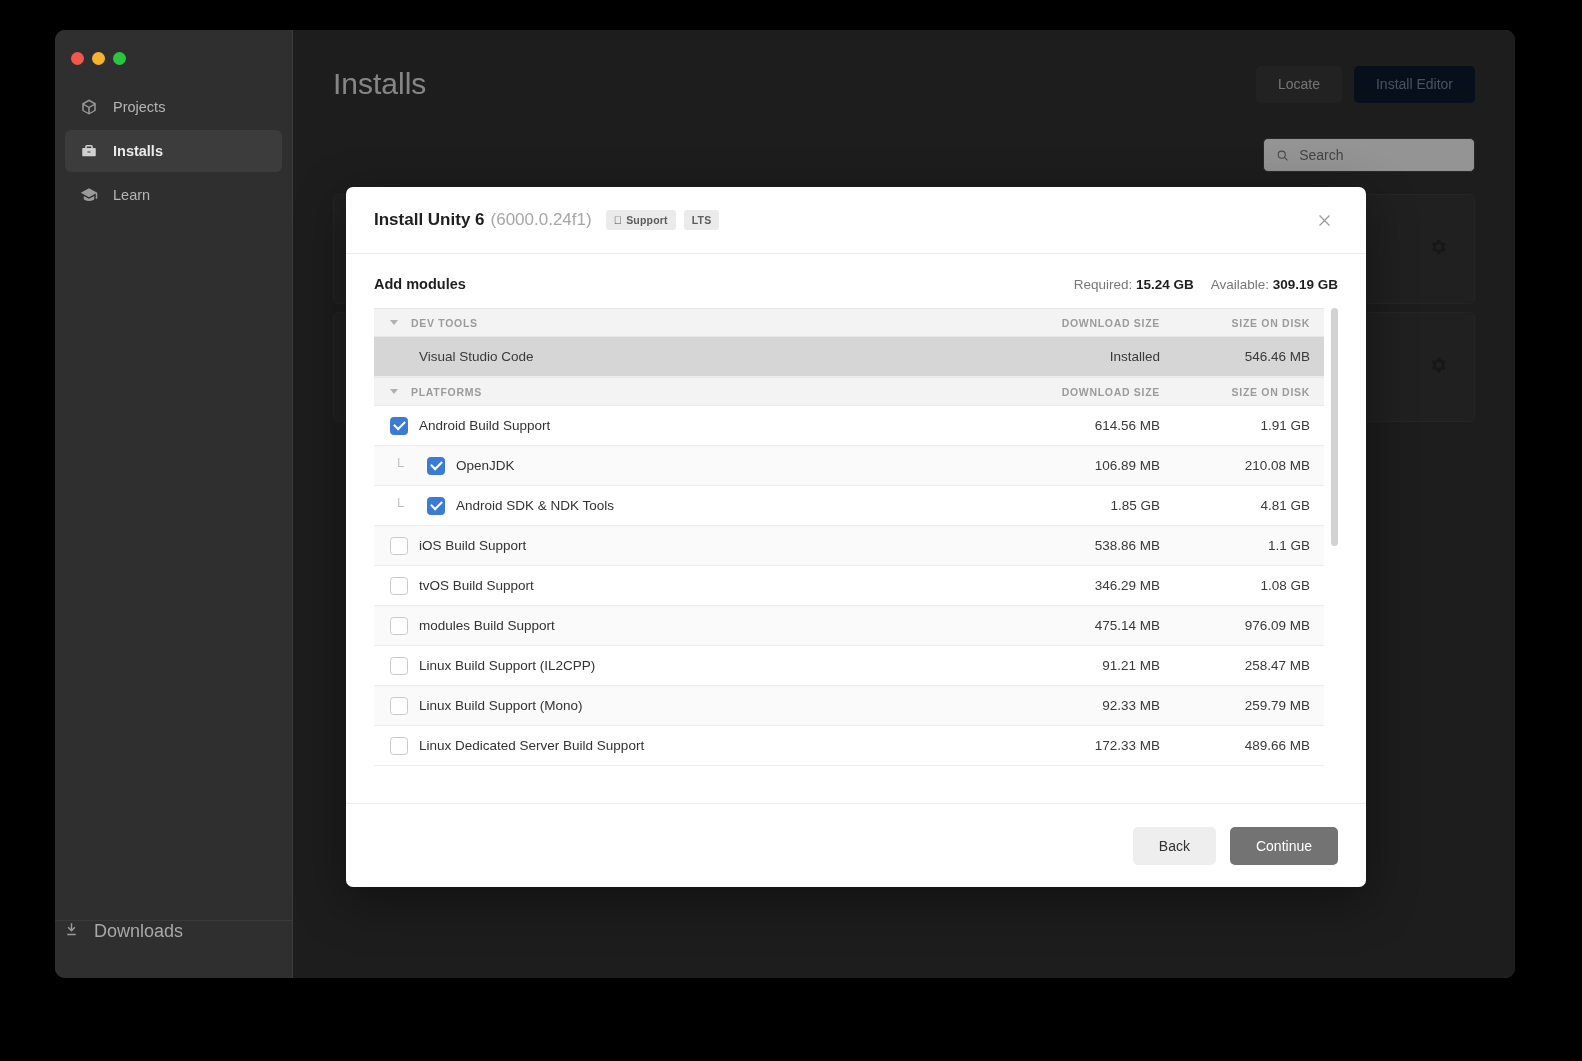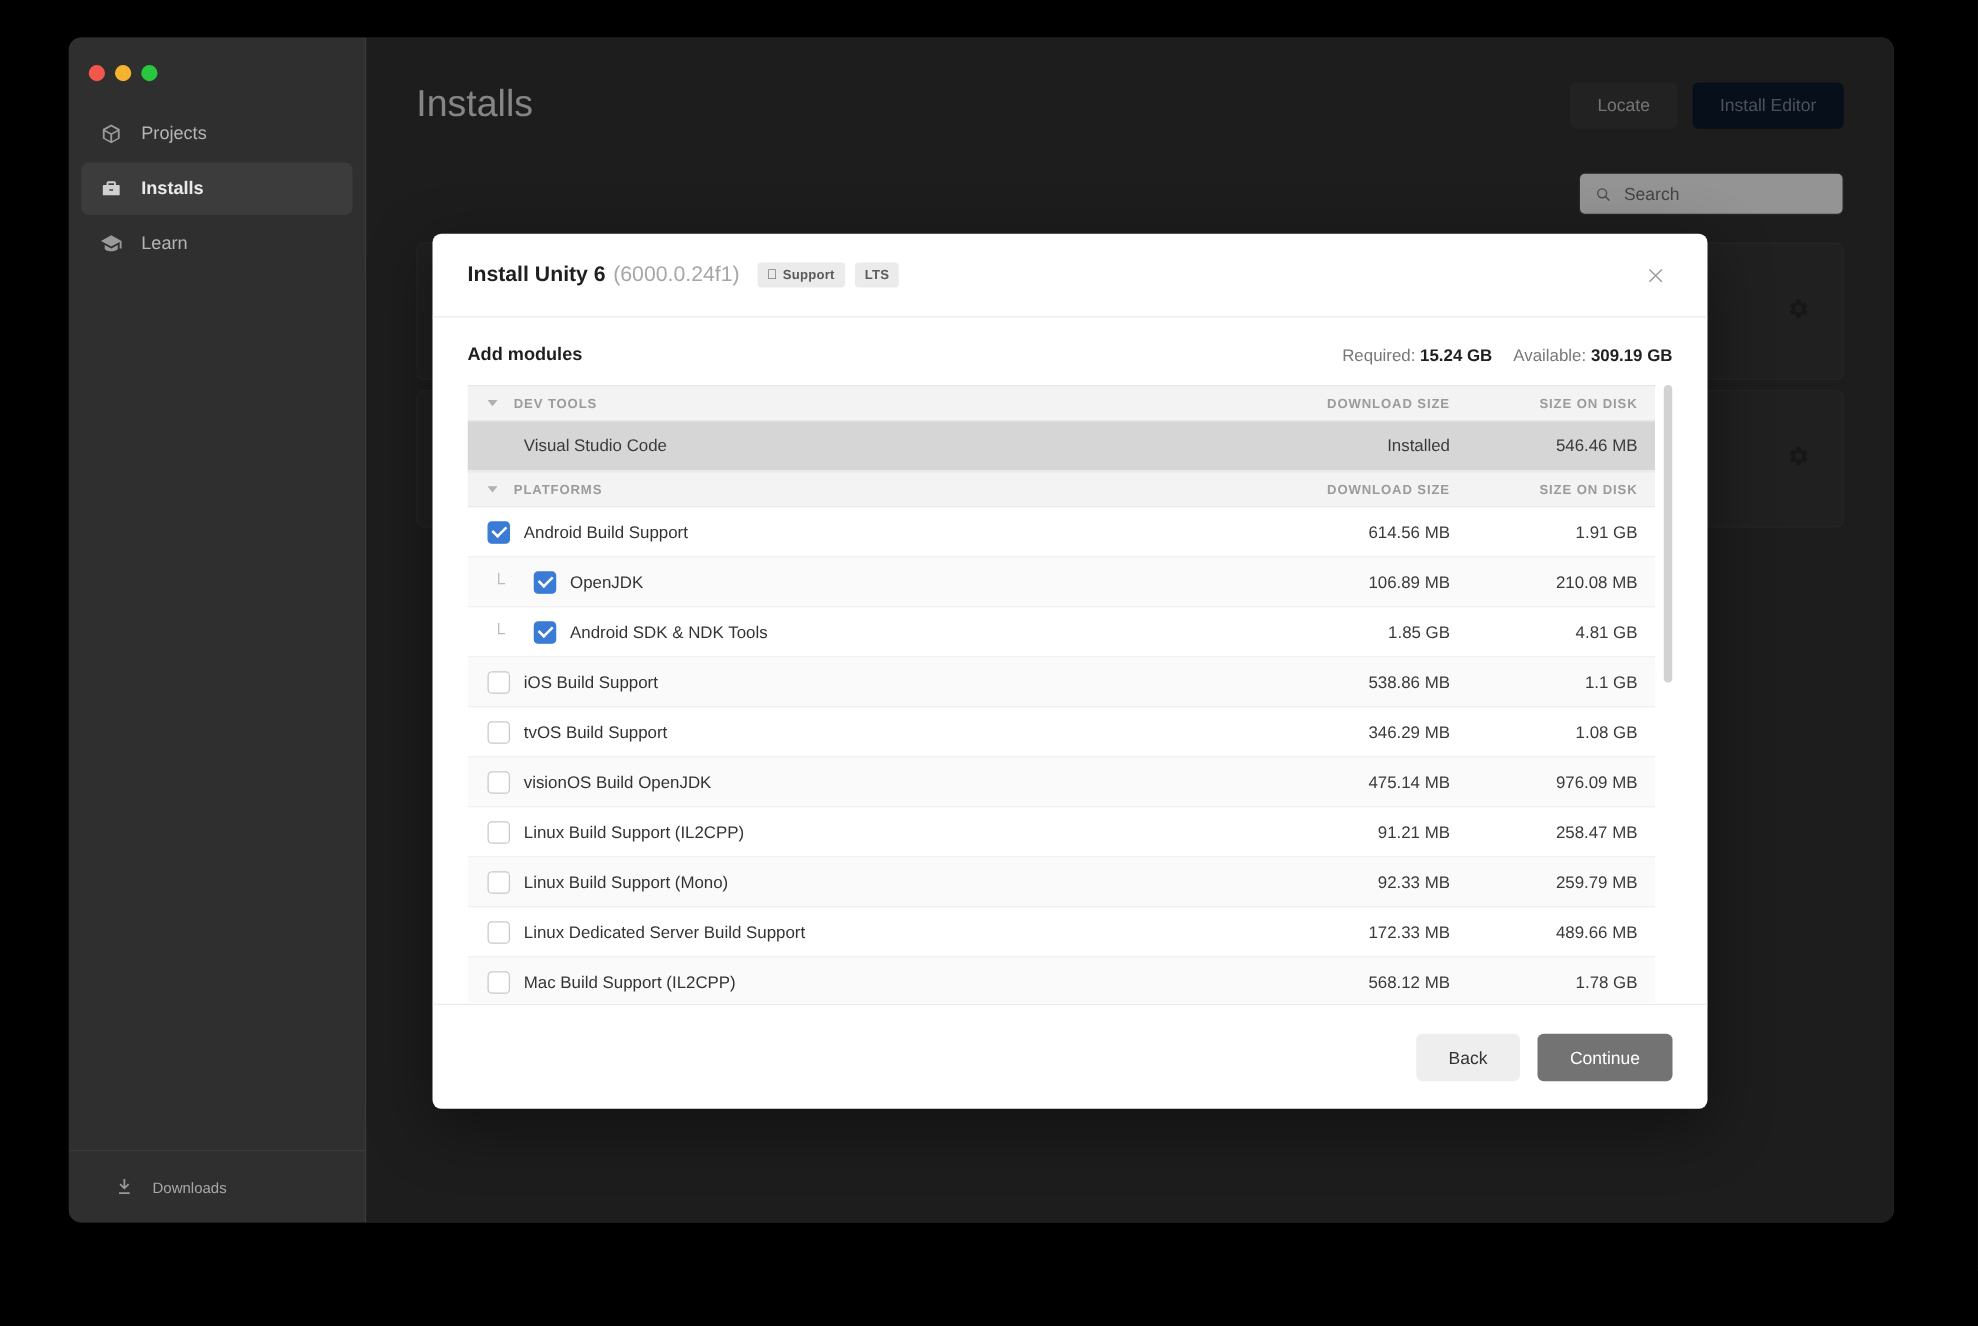--- a/index.html
+++ b/index.html
@@ -83,24 +83,24 @@
   .nav-item .nav-icon svg { width: 18px; height: 18px; fill: #9a9a9a; }
   .nav-item.active {
     background: #3c3c3c;
     color: #eaeaea;
     font-weight: bold;
   }
   .nav-item.active .nav-icon svg { fill: #d0d0d0; }
 
   .sidebar-bottom {
     border-top: 1px solid #3a3a3a;
-    padding: 0 36px;
+    padding: 0 8px;
     height: 58px;
-    display: flex; align-items: center; gap: 14px;
-    color: #a8a8a8; font-size: 12px;
+    display: flex; gap: 14px;
+    color: #a8a8a8; font-size: 18px;
   }
   .sidebar-bottom svg { width: 17px; height: 17px; fill: #9a9a9a; }
 
   
   .main { flex: 1; position: relative; background: #323232; }
   .main-header {
     height: 108px;
     display: flex; align-items: center;
     padding: 0 40px;
   }
@@ -483,21 +483,21 @@
             <span class="label">
               <span class="cb"></span>
               <span>tvOS Build Support</span>
             </span>
             <span class="col-dl">346.29 MB</span>
             <span class="col-disk">1.08 GB</span>
           </div>
           <div class="row alt">
             <span class="label">
               <span class="cb"></span>
-              <span>visionOS Build OpenJDK</span>
+              <span>modules Build Support</span>
             </span>
             <span class="col-dl">475.14 MB</span>
             <span class="col-disk">976.09 MB</span>
           </div>
           <div class="row">
             <span class="label">
               <span class="cb"></span>
               <span>Linux Build Support (IL2CPP)</span>
             </span>
             <span class="col-dl">91.21 MB</span>
@@ -511,28 +511,20 @@
             <span class="col-dl">92.33 MB</span>
             <span class="col-disk">259.79 MB</span>
           </div>
           <div class="row">
             <span class="label">
               <span class="cb"></span>
               <span>Linux Dedicated Server Build Support</span>
             </span>
             <span class="col-dl">172.33 MB</span>
             <span class="col-disk">489.66 MB</span>
-          </div>
-          <div class="row alt">
-            <span class="label">
-              <span class="cb"></span>
-              <span>Mac Build Support (IL2CPP)</span>
-            </span>
-            <span class="col-dl">568.12 MB</span>
-            <span class="col-disk">1.78 GB</span>
           </div>
         </div>
       <div class="scrollbar-track">
         <div class="scrollbar-thumb"></div>
       </div>
     </div>
 
     <div class="modal-footer">
       <button class="btn-back">Back</button>
       <button class="btn-continue">Continue</button>

